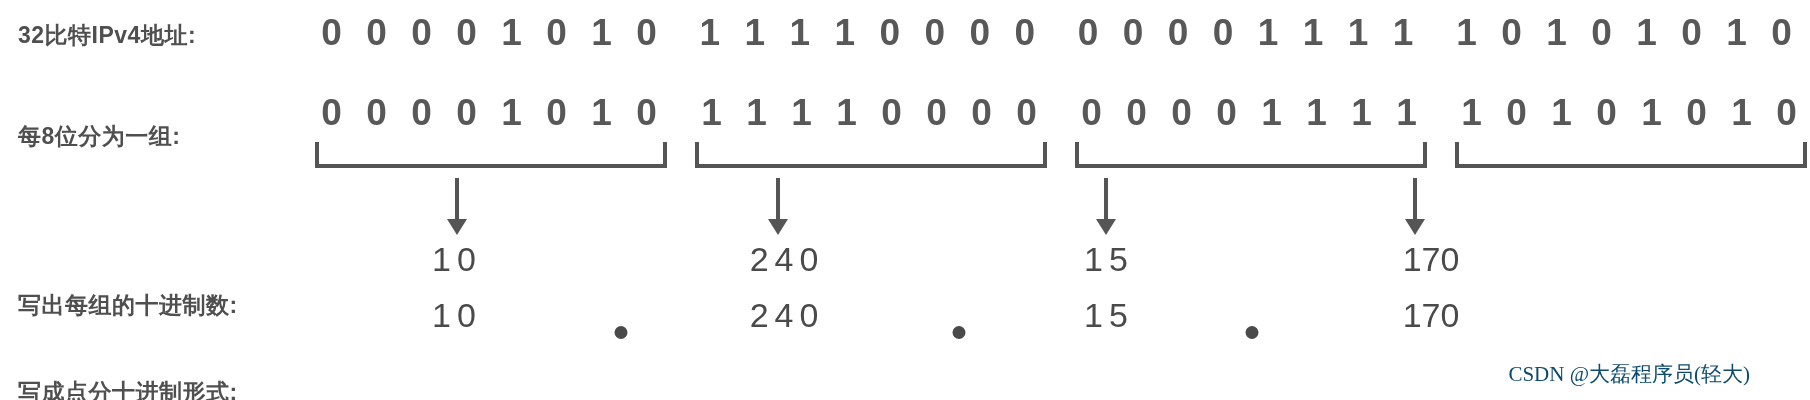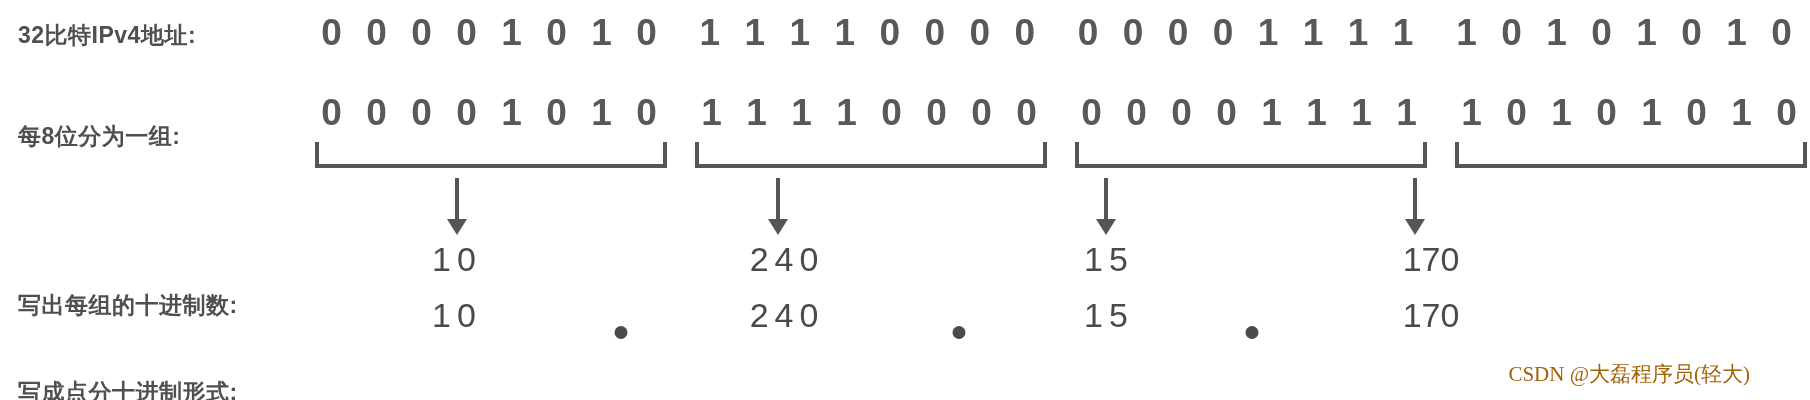--- a/index.html
+++ b/index.html
@@ -142,21 +142,21 @@
     background: #4a4a4a;
     transform: translateX(-50%);
   }
 
   
   .watermark {
     position: absolute;
     right: 14px;
     bottom: 12px;
     font-size: 21px;
-    color: #a16207;
+    color: #0c4a6e;
     white-space: nowrap;
     font-family: "Liberation Serif", "DejaVu Serif", serif;
   }
 </style>
 </head>
 <body>
 
 <div class="diagram">
 
   <div class="row-label label-bits">32比特IPv4地址:</div>

